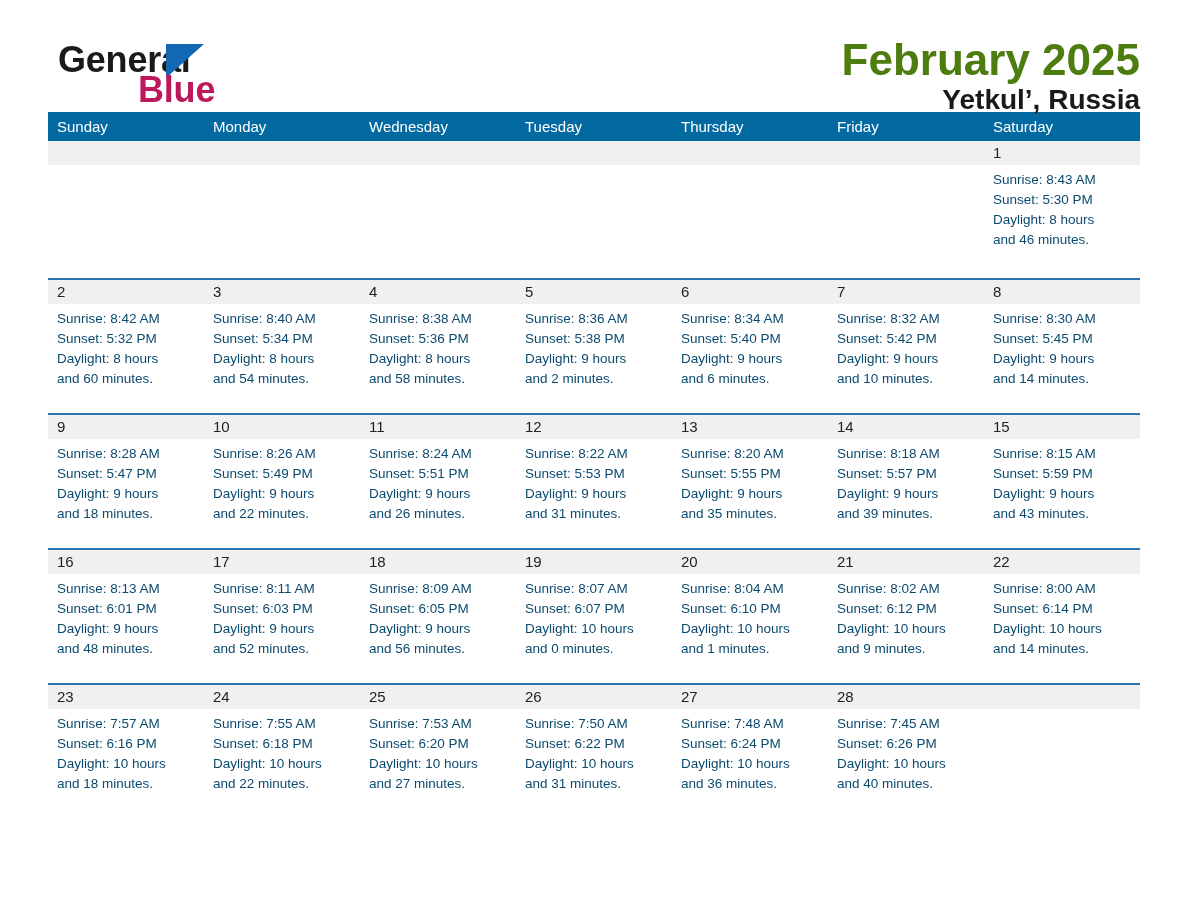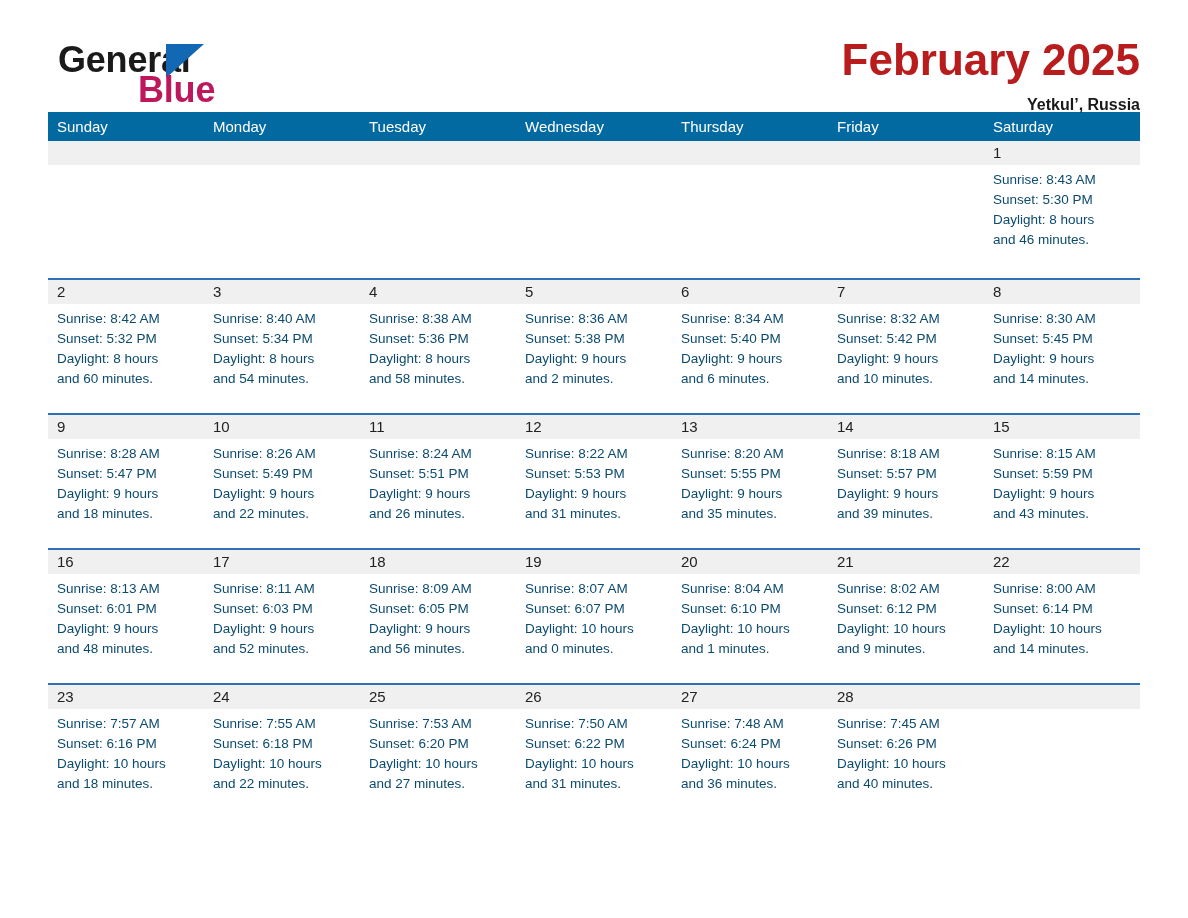--- a/index.html
+++ b/index.html
@@ -58,27 +58,26 @@
     letter-spacing: -0.2px;
   }
   .title-block {
     position: absolute;
     right: 0;
     top: 36px;
     text-align: right;
   }
   .cal-title {
     font-size: 44px;
-    color: #b91c1c;
+    color: #4d7c0f;
     line-height: 1.08;
     white-space: nowrap;
   }
   .cal-subtitle {
-    margin-top: 12px;
-    font-size: 16px;
+    font-size: 28px;
     color: #1a1a1a;
     white-space: nowrap;
   }
 
   
   .calendar {
     margin: 0 48px;
     width: 1092px;
   }
   .weekdays {
@@ -144,22 +143,22 @@
       <div class="cal-title">February 2025</div>
       <div class="cal-subtitle">Yetkul’, Russia</div>
     </div>
 
   </div>
 
   <div class="calendar">
     <div class="weekdays">
         <div class="weekday">Sunday</div>
         <div class="weekday">Monday</div>
+        <div class="weekday">Wednesday</div>
         <div class="weekday">Tuesday</div>
-        <div class="weekday">Wednesday</div>
         <div class="weekday">Thursday</div>
         <div class="weekday">Friday</div>
         <div class="weekday">Saturday</div>
       </div>
     <div id="weeks-container">
         <div class="week first">
           <div class="daycell empty">
             <div class="numband"></div>
             <div class="details"></div>
           </div>

